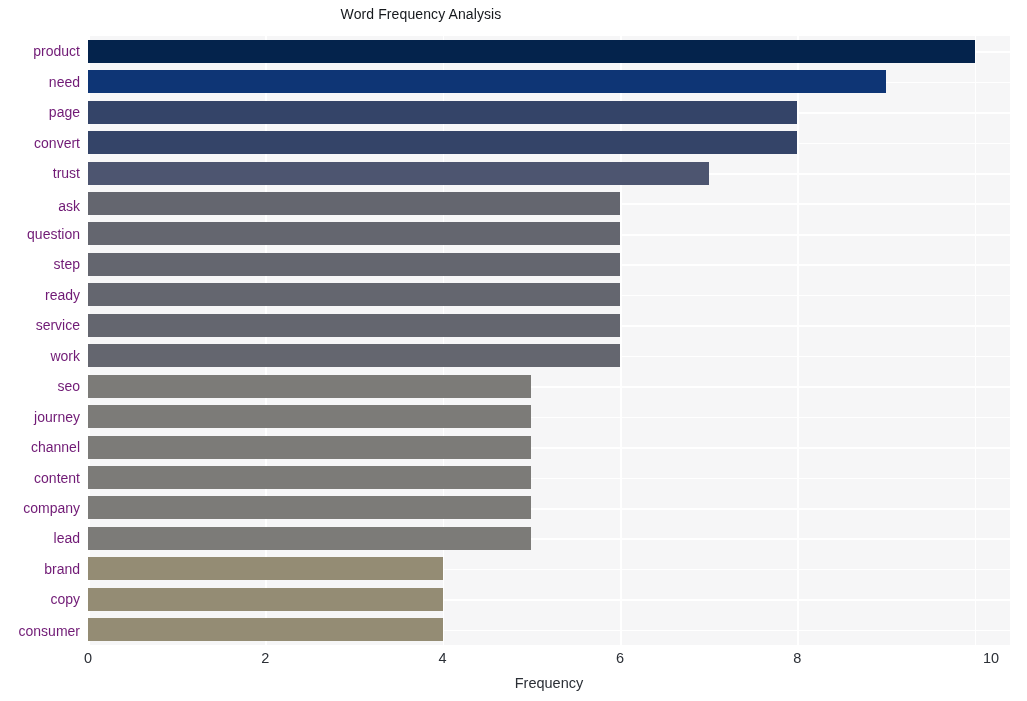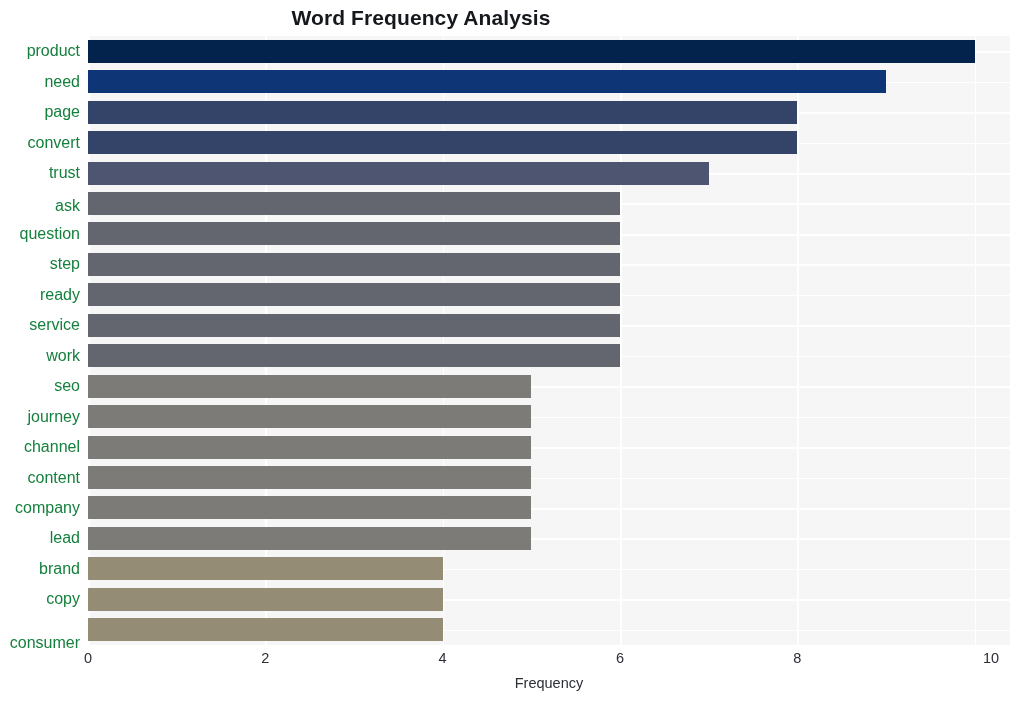--- a/index.html
+++ b/index.html
@@ -21,22 +21,22 @@
     width: 1027px;
     height: 701px;
     background: #ffffff;
   }
   #chart-title {
     position: absolute;
     left: 0;
     top: 6px;
     width: 842px;
     text-align: center;
-    font-size: 21px;
-    font-weight: bold;
+    font-size: 14px;
+    font-weight: normal;
     color: #15181c;
     letter-spacing: 0.1px;
   }
   
   #plot-area {
     position: absolute;
     left: 88px;
     top: 36px;
     width: 922px;
     height: 609px;
@@ -66,22 +66,22 @@
     left: 0;
     top: 36px;
     width: 80px;
     height: 609px;
   }
   .ylabel {
     position: absolute;
     right: 0;
     width: 80px;
     text-align: right;
-    font-size: 16px;
-    color: #15803d;
+    font-size: 14px;
+    color: #701a75;
     line-height: 16px;
   }
   #x-labels {
     position: absolute;
     left: 0;
     top: 650px;
     width: 1027px;
     height: 22px;
   }
   .xlabel {
@@ -176,21 +176,21 @@
       <div class="ylabel" style="top: 281.275px;">service</div>
       <div class="ylabel" style="top: 311.725px; padding-left: 11px;">work</div>
       <div class="ylabel" style="top: 342.175px;">seo</div>
       <div class="ylabel" style="top: 372.625px; padding-left: 24px;">journey</div>
       <div class="ylabel" style="top: 403.075px;">channel</div>
       <div class="ylabel" style="top: 433.525px;">content</div>
       <div class="ylabel" style="top: 463.975px;">company</div>
       <div class="ylabel" style="top: 494.425px;">lead</div>
       <div class="ylabel" style="top: 524.875px;">brand</div>
       <div class="ylabel" style="top: 555.325px;">copy</div>
-      <div class="ylabel" style="top: 599px;">consumer</div>
+      <div class="ylabel" style="top: 587px;">consumer</div>
     </div>
   <div id="x-labels">
       <div class="xlabel" style="left: 88px;">0</div>
       <div class="xlabel" style="left: 265.308px;">2</div>
       <div class="xlabel" style="left: 442.615px;">4</div>
       <div class="xlabel" style="left: 619.923px;">6</div>
       <div class="xlabel" style="left: 797.231px;">8</div>
       <div class="xlabel" style="left: 991px; text-align: center;">10</div>
     </div>
 

